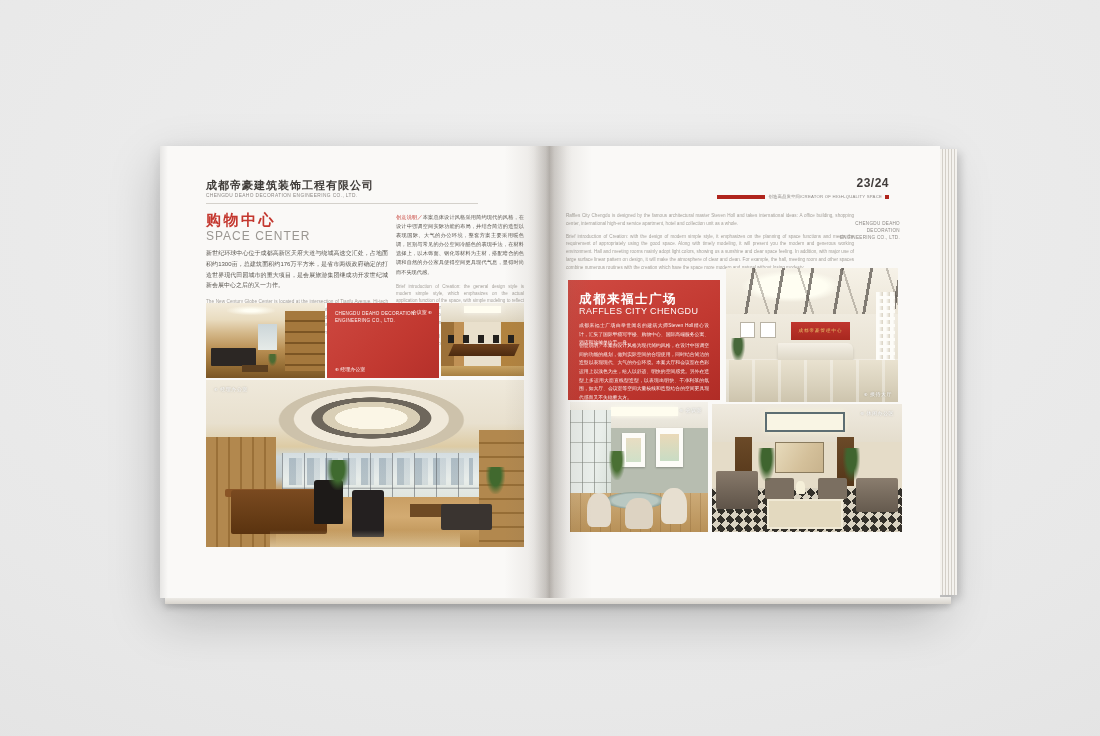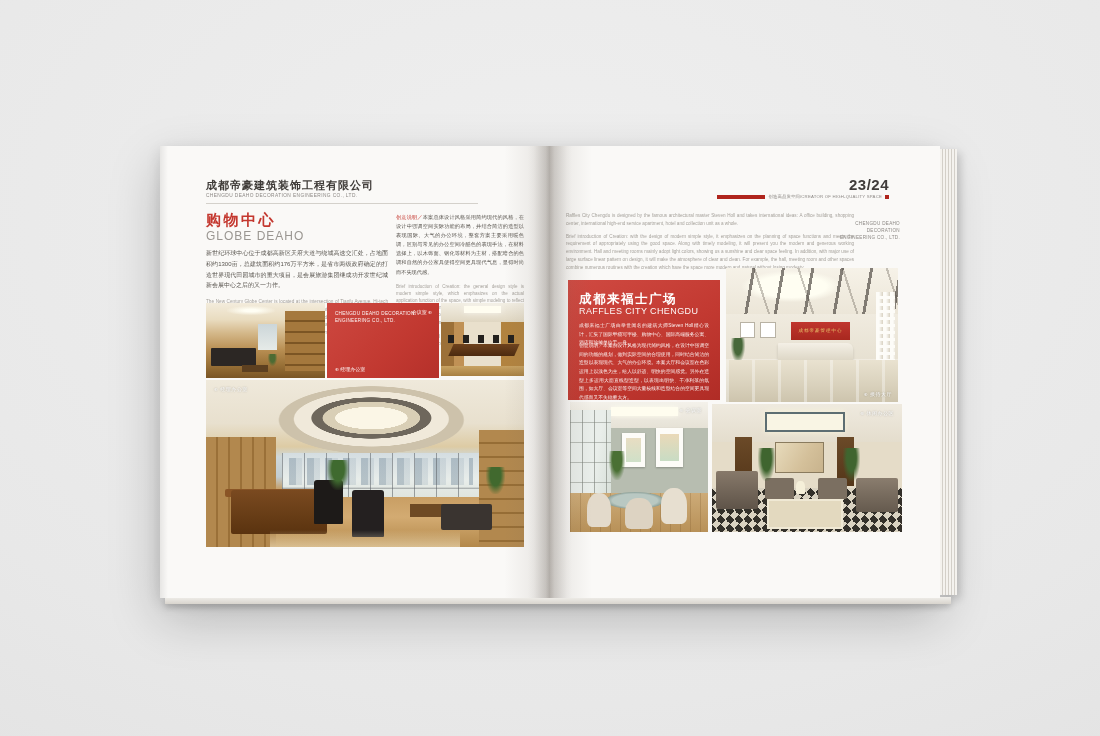--- a/index.html
+++ b/index.html
@@ -89,21 +89,21 @@
   .ph-exec .deskTop{left:6%;bottom:30%;width:36%;height:5%;background:#8a5526;border-radius:2px;}
   .ph-exec .chair1{left:34%;bottom:14%;width:9%;height:26%;background:#1d1a18;border-radius:3px 3px 1px 1px;}
   .ph-exec .chair2{left:46%;bottom:6%;width:10%;height:28%;background:#242020;border-radius:3px 3px 1px 1px;}
   .ph-exec .sofaR{right:10%;bottom:10%;width:16%;height:16%;background:#3a3430;border-radius:2px;}
   .ph-exec .coffeeT{right:22%;bottom:18%;width:14%;height:8%;background:#6e4a24;}
   .ph-exec .plant1{left:38%;top:48%;width:7%;height:18%;background:radial-gradient(ellipse at 50% 30%,#3f6a2f 40%,rgba(63,106,47,0) 75%);}
   .ph-exec .plant2{right:6%;top:52%;width:6%;height:16%;background:radial-gradient(ellipse at 50% 30%,#41692e 40%,rgba(65,105,46,0) 75%);}
   .ph-exec .floorGlow{left:20%;bottom:0;width:60%;height:10%;background:linear-gradient(rgba(255,244,214,0),rgba(255,244,214,.5));}
 
   
-  .pagenum{position:absolute;top:30px;right:51px;font-size:15px;font-weight:bold;color:#403c3a;letter-spacing:.5px;}
+  .pagenum{position:absolute;top:30px;right:51px;font-size:12px;font-weight:bold;color:#403c3a;letter-spacing:.5px;}
   .tagline-row{position:absolute;top:48px;right:51px;display:flex;align-items:center;gap:3px;}
   .tagline-bar{width:48px;height:4px;background:#b0251d;}
   .tagline{font-size:4.3px;color:#8c8884;letter-spacing:.2px;white-space:nowrap;}
   .tagline-sq{width:4px;height:4px;background:#b0251d;}
   .intro-block{position:absolute;left:16px;top:66px;width:288px;}
   .intro-block p{margin:0 0 5px;font-size:4.6px;line-height:1.7;color:#a6a29c;text-align:justify;}
   .company-block-r{position:absolute;top:74px;right:40px;width:64px;font-size:4.6px;line-height:1.55;color:#8c8884;text-align:right;letter-spacing:.3px;}
 
   .redbox-r{position:absolute;left:18px;top:134px;width:152px;height:120px;
     background:linear-gradient(150deg,#d04a42 0%,#c23931 55%,#b02c26 100%);padding:0;}
@@ -175,21 +175,21 @@
 
 <div class="book">
   <div class="stack-right"></div>
   <div class="stack-bottom"></div>
 
   <div class="page page-left">
     <div class="company-cn">成都帝豪建筑装饰工程有限公司</div>
     <div class="company-en">CHENGDU DEAHO DECORATION ENGINEERING CO., LTD.</div>
     <div class="header-line"></div>
     <div class="title-cn">购物中心</div>
-    <div class="title-en">GLOBE DEAHO</div>
+    <div class="title-en">SPACE CENTER</div>
 
     <div class="col1">
       <p class="cn">新世纪环球中心位于成都高新区天府大道与绕城高速交汇处，占地面积约1300亩，总建筑面积约176万平方米，是省市两级政府确定的打造世界现代田园城市的重大项目，是会展旅游集团继成功开发世纪城新会展中心之后的又一力作。</p>
       <p class="en">The New Century Globe Center is located at the intersection of Tianfu Avenue, Hi-tech Zone, Chengdu, with an area of about 1,300mu and a total construction area of about 1.76 million m2, which is a large project to create a world modern garden city affirmed by the provincial and municipal governments, and also a masterpiece of Exhibition &amp; Travel Group after succeeding in developing the New Convention and Exhibition Center in the Century City.</p>
     </div>
     <div class="col2">
       <p class="cn"><span class="red">创意说明／</span><span>本案总体设计风格采用简约现代的风格，在设计中强调空间实际功能的布局，并结合简洁的造型以表现国际、大气的办公环境，整套方案主要采用暖色调，区别与常见的办公空间冷酷色的表现手法，在材料选择上，以木饰面、钢化等材料为主材，搭配暗合的色调和自然的办公家具使得空间更具现代气息，显得时尚而不失现代感。</span></p>
       <p class="en">Brief introduction of Creation: the general design style is modern simple style, which emphasizes on the actual application function of the space, with simple modeling to reflect the modern and grand office environment. All of the design mainly adopts warm colors, which is different from the common cold colors of working space. As to the materials, it takes wooden surface and toughened materials as the main ones, matching with natural office furniture to make the space more modern and fashionable.</p>
     </div>
 

